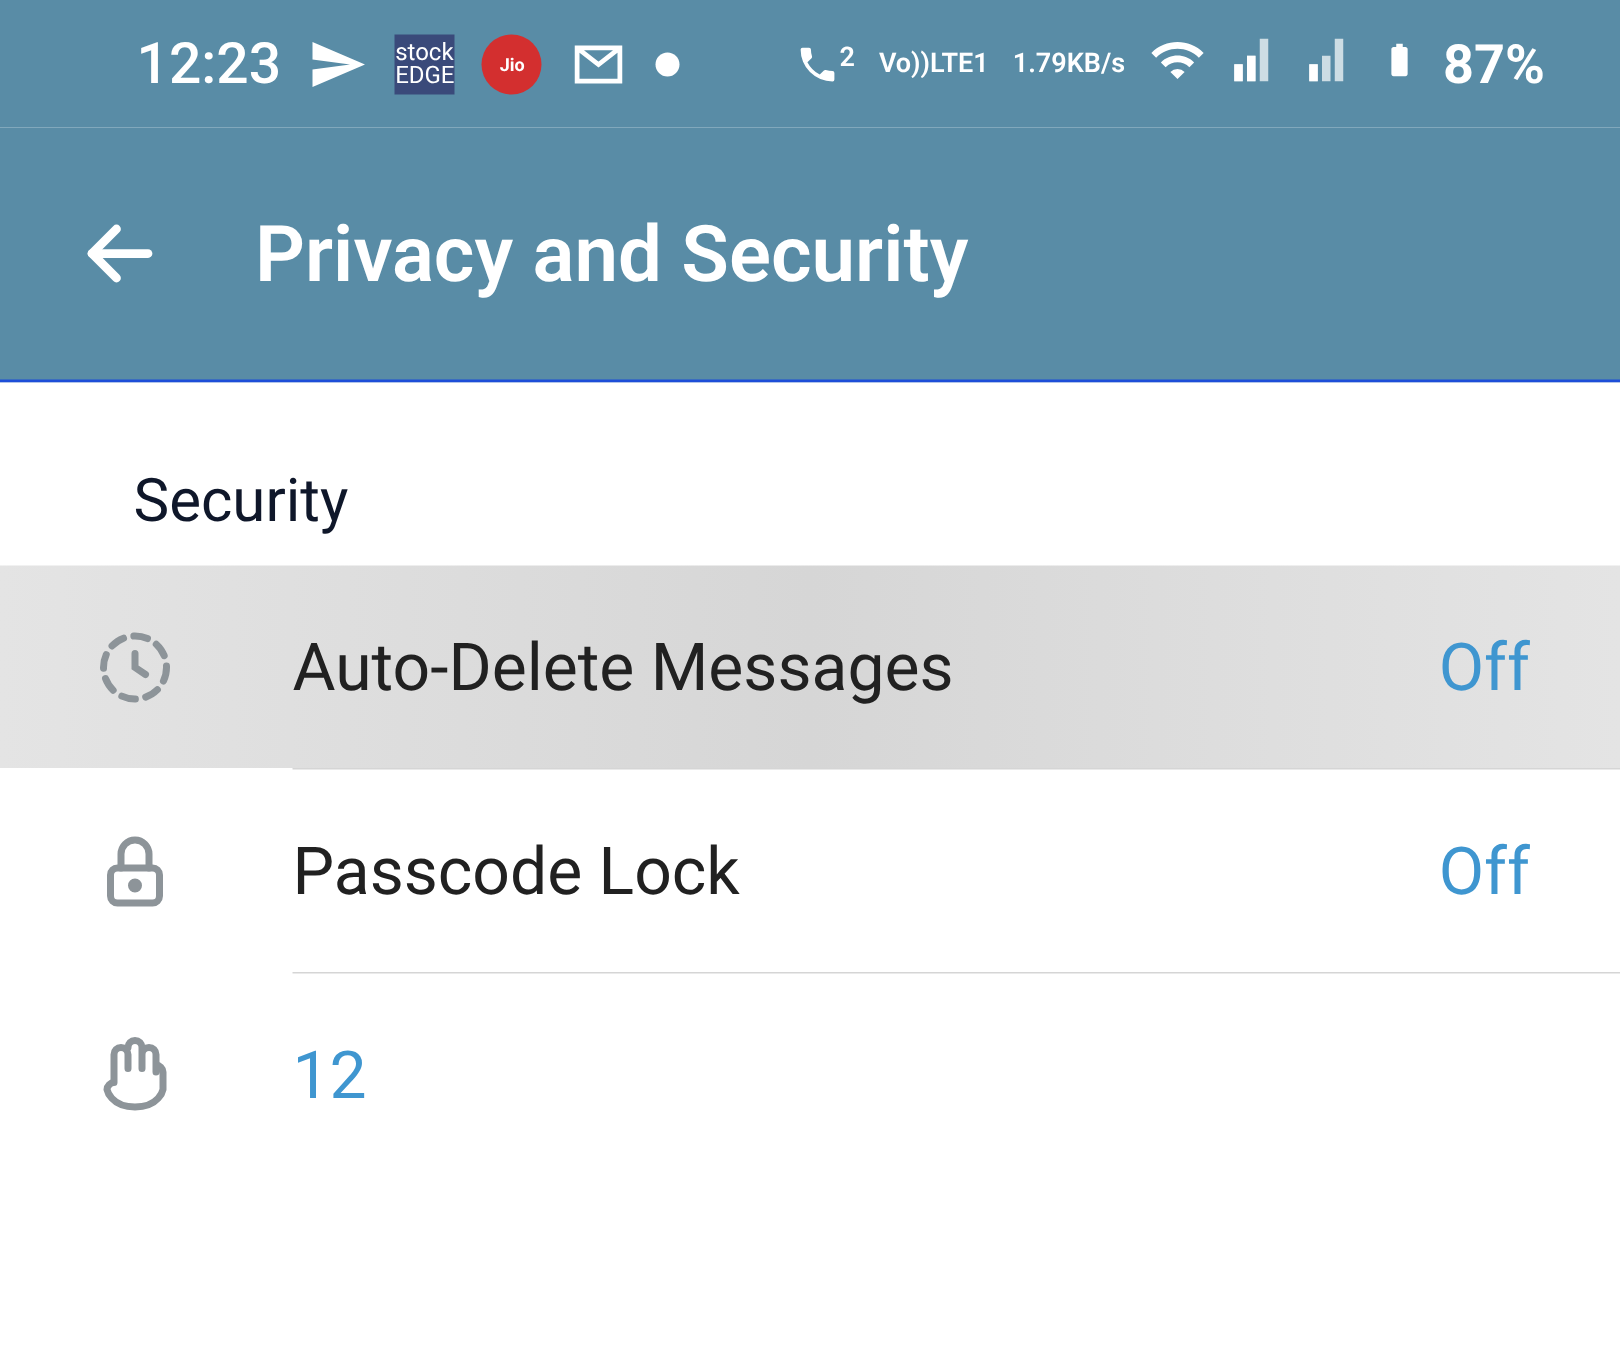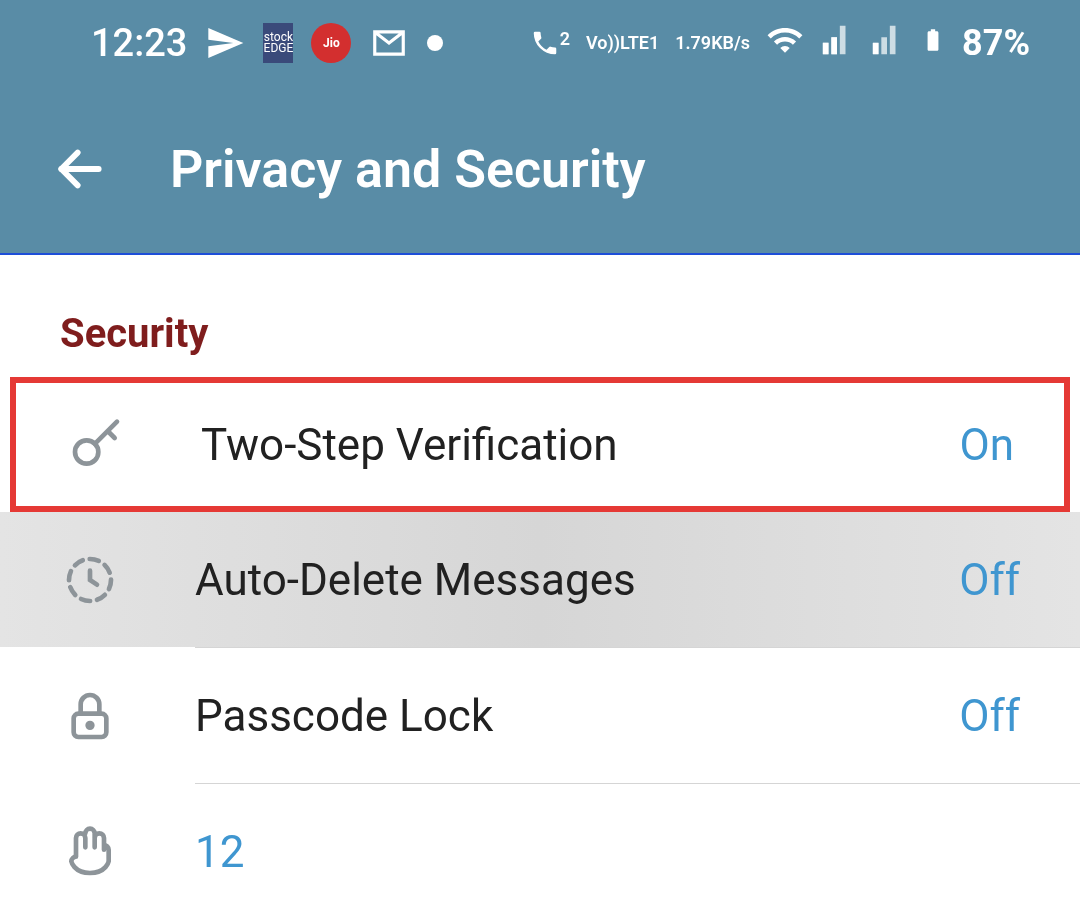--- a/index.html
+++ b/index.html
@@ -86,23 +86,24 @@
     .app-title {
       color: #ffffff;
       font-size: 52px;
       font-weight: 600;
     }
     .content {
       background: #ffffff;
     }
     .section-header {
       padding: 55px 0 20px 60px;
-      color: #7f1d1d;
+      color: #0f172a;
       font-size: 40px;
-      font-weight: 700;
+      font-weight: 400;
+      margin-left: 29px;
     }
     .setting-row {
       display: flex;
       align-items: center;
       height: 135px;
       padding: 0 60px;
       position: relative;
     }
     .setting-row.highlighted {
       border: 6px solid #e53935;
@@ -143,30 +144,29 @@
       background: #d32f2f;
       border-radius: 50%;
       display: flex;
       align-items: center;
       justify-content: center;
       font-size: 12px;
       font-weight: bold;
       color: white;
     }
     .stock-box {
-      width: 30px;
+      width: 40px;
       height: 40px;
       background: #3a4a7a;
       display: flex;
       align-items: center;
       justify-content: center;
-      font-size: 12px;
+      font-size: 16px;
       color: white;
       line-height: 0.9;
-      text-align: center;
     }
   </style>
 </head>
 <body>
 
 <div class="status-bar">
   <div class="status-left">
     <span class="status-time">12:23</span>
     <span class="status-icon-box">
       <svg viewBox="0 0 24 24" width="40" height="40" fill="white">
@@ -230,30 +230,20 @@
         <line x1="20" y1="12" x2="4" y2="12"></line>
         <polyline points="11 19 4 12 11 5"></polyline>
       </svg>
   </div>
   <div class="app-title">Privacy and Security</div>
 </div>
 
 <div class="content">
   <div class="section-header">Security</div>
 
-  <div class="setting-row highlighted">
-    <div class="setting-icon">
-      <svg viewBox="0 0 24 24" width="56" height="56" fill="none" stroke="#8d9499" stroke-width="2" stroke-linecap="round" stroke-linejoin="round">
-          <circle cx="8" cy="15" r="5"></circle>
-          <path d="M11.5 11.5L21 2 M17 6l3 3"></path>
-        </svg>
-    </div>
-    <div class="setting-label">Two-Step Verification</div>
-    <div class="setting-value">On</div>
-  </div>
 
   <div class="setting-row pressed">
     <div class="setting-icon">
       <svg viewBox="0 0 24 24" width="56" height="56" fill="none" stroke="#8d9499" stroke-width="2" stroke-linecap="round">
           <circle cx="12" cy="12" r="9" stroke-dasharray="4 3"></circle>
           <path d="M12 8v4l3 2"></path>
         </svg>
     </div>
     <div class="setting-label">Auto-Delete Messages</div>
     <div class="setting-value">Off</div>

